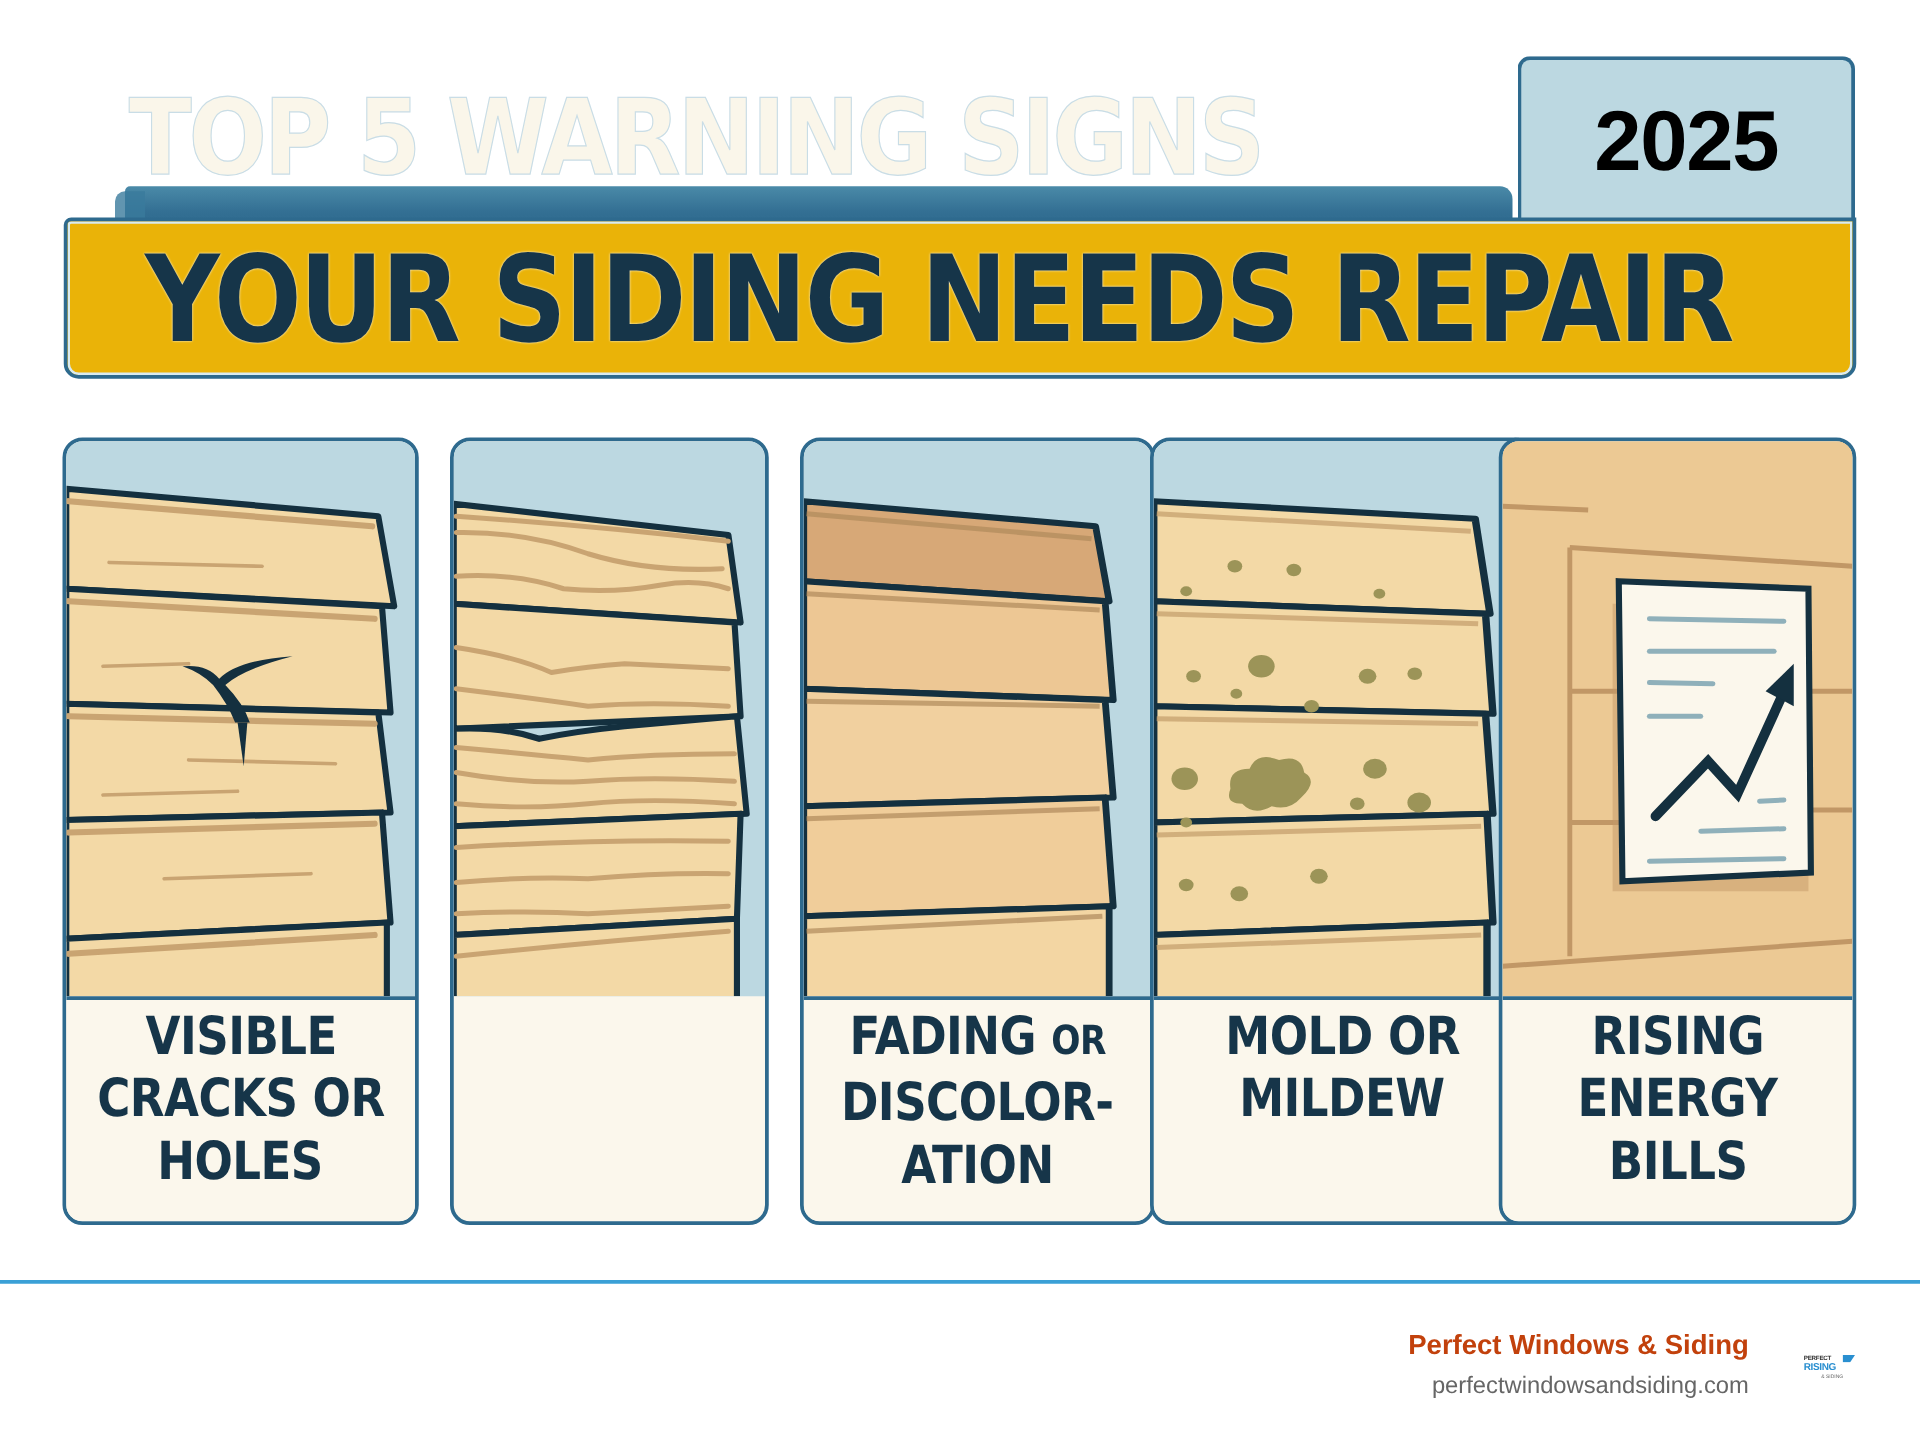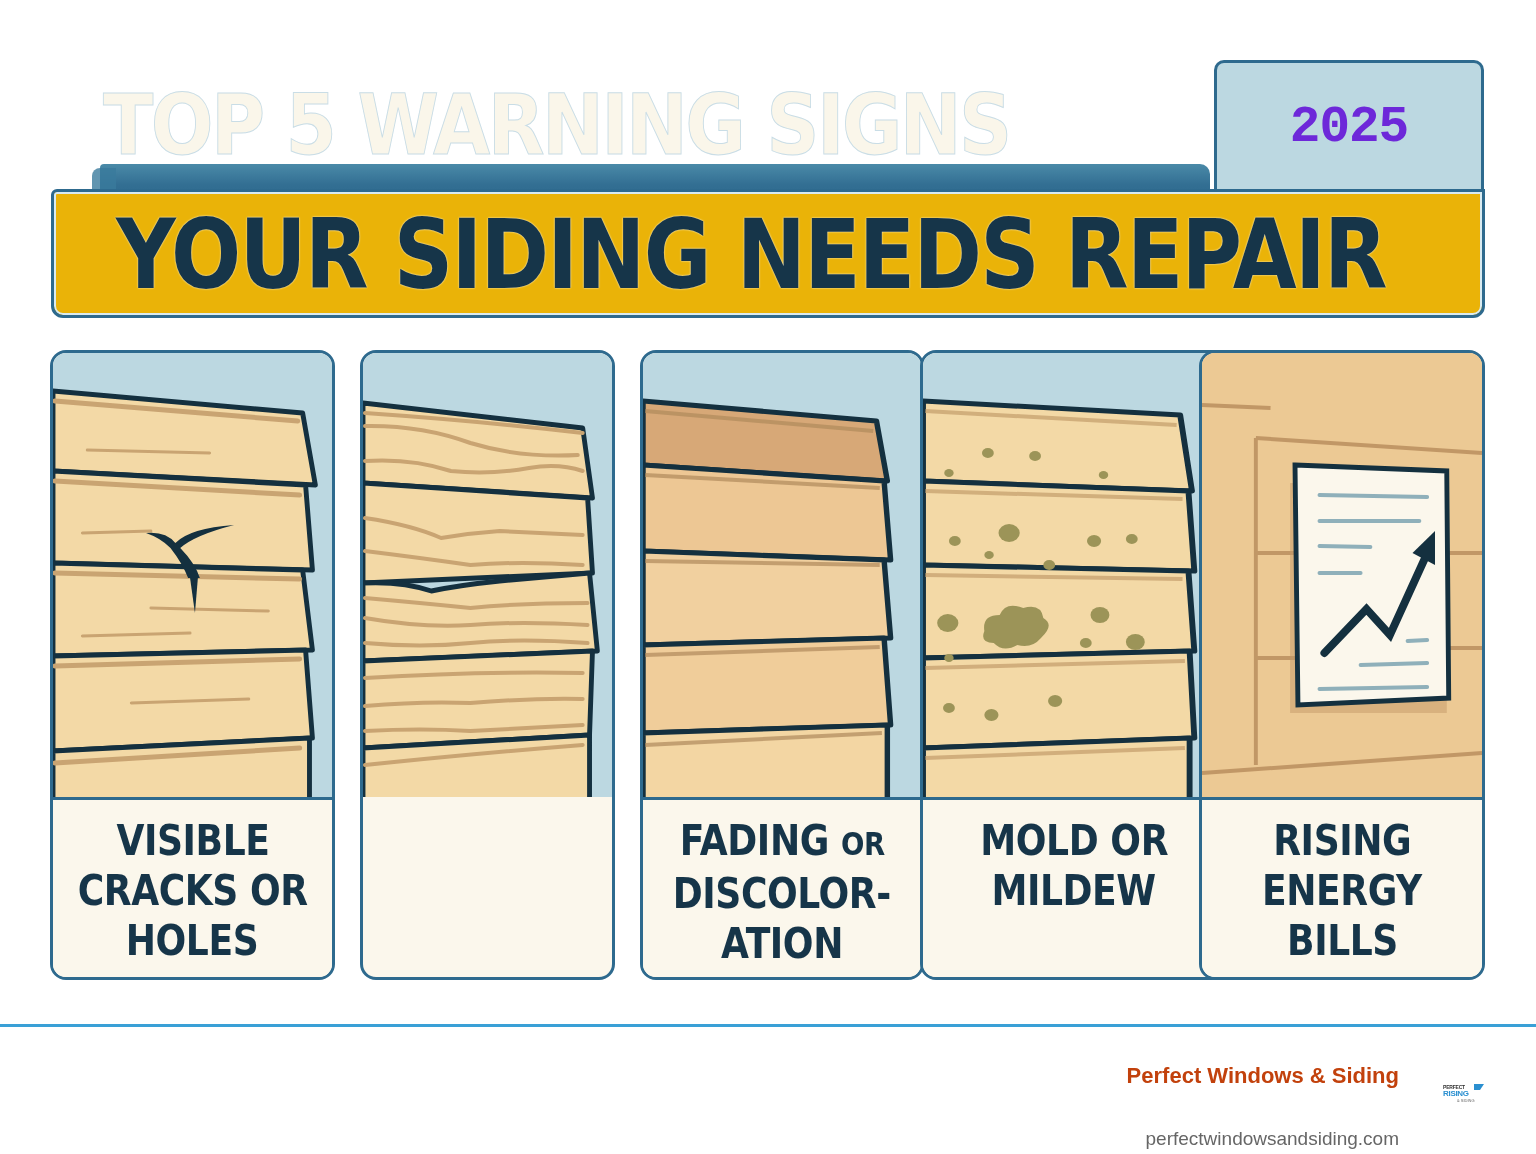--- a/index.html
+++ b/index.html
@@ -1,20 +1,20 @@
 <!DOCTYPE html>
 <html><head>
 <meta charset="utf-8">
 <style>
   * { box-sizing: border-box; margin: 0; padding: 0; }
   html, body { width: 1536px; height: 1154px; background: #ffffff; overflow: hidden; }
   body { position: relative; font-family: "Liberation Sans", "DejaVu Sans", sans-serif; }
 
   
-  .header { position: absolute; left: 0; top: 17px; width: 1536px; height: 320px; padding-left: 30px; }
+  .header { position: absolute; left: 0; top: 2px; width: 1536px; height: 320px; padding-left: 30px; }
   .brush-strip {
     position: absolute; left: 100px; top: 147px; width: 1110px; height: 34px;
     background: linear-gradient(180deg, #4a8aa8 0%, #336f93 60%, #2e6a8e 100%);
     border-radius: 4px 10px 2px 2px;
     filter: blur(0.4px);
   }
   .brush-strip::before {
     content: ""; position: absolute; left: -8px; top: 4px; width: 24px; height: 30px;
     background: #3a7a9c; border-radius: 8px 0 0 0; opacity: .8;
   }
@@ -26,22 +26,22 @@
     transform: scaleX(0.88); transform-origin: left center;
     white-space: nowrap;
   }
   .year-box {
     position: absolute; left: 1214px; top: 43px; width: 270px; height: 132px;
     background: #bcd8e1; border: 3px solid #2e6a8e; border-bottom: none;
     border-radius: 10px 10px 0 0;
     display: flex; align-items: center; justify-content: center;
   }
   .year-text {
-    font-family: Liberation Mono, monospace; font-weight: bold; font-size: 51px;
-    color: #6d28d9; letter-spacing: -1px;
+    font-family: Liberation Sans, sans-serif; font-weight: bold; font-size: 68px;
+    color: #000000; letter-spacing: -1px;
   }
   .main-banner {
     position: absolute; left: 51px; top: 172px; width: 1434px; height: 129px;
     background: #eab308; border: 3px solid #2e6a8e; border-radius: 6px 0 12px 12px;
     box-shadow: inset 0 0 0 2px #d9ebf1;
   }
   .main-title {
     position: absolute; left: 62px; top: 8px; line-height: 110px;
     font-family: "DejaVu Sans", sans-serif; font-weight: bold; font-size: 96px;
     color: #163549; letter-spacing: -2px; white-space: nowrap;
@@ -54,21 +54,21 @@
     position: absolute; top: 350px; height: 630px;
     border: 3px solid #2e6a8e; border-radius: 16px;
     background: #fbf7ec; overflow: hidden;
   }
   .card .art { position: absolute; left: 0; top: 0; right: 0; height: 444px; background: #bcd8e1; overflow: hidden; }
   .card .art svg { position: absolute; left: 0; top: 0; width: 100%; height: 100%; }
   .card .caption {
     position: absolute; left: 0; right: 0; top: 444px; bottom: 0;
     border-top: 3px solid #2e6a8e; background: #fbf7ec;
     display: flex; flex-direction: column; align-items: center; justify-content: flex-start;
-    padding-top: 16px;
+    padding-top: 4px;
   }
   .caption-line {
     font-family: "DejaVu Sans", sans-serif; font-weight: bold; font-size: 42px;
     line-height: 50px; color: #163549; white-space: nowrap;
     transform: scaleX(0.86); letter-spacing: -0.5px;
   }
   .caption-line .small { font-size: 32px; }
 
   .c1 { left: 50px; width: 285px; }
   .c2 { left: 360px; width: 255px; }
@@ -77,21 +77,21 @@
   .c5 { left: 1199px; width: 286px; }
 
   
   .footer-rule { position: absolute; left: 0; top: 1024px; width: 1536px; height: 3px; background: #3aa0d6; }
   .company-name {
     position: absolute; right: 137px; top: 1063px;
     font-family: "Liberation Sans", sans-serif; font-weight: bold; font-size: 22px; color: #c2410c;
   }
   .company-url {
     position: absolute; right: 137px; top: 1098px;
-    font-family: "Liberation Sans", sans-serif; font-size: 19px; color: #666666; margin-top: 30px;
+    font-family: "Liberation Sans", sans-serif; font-size: 19px; color: #666666;
   }
   .logo { position: absolute; left: 1443px; top: 1084px; width: 44px; height: 20px; }
   .logo .l1 { position: absolute; left: 0; top: 0; font-size: 5px; font-weight: bold; color: #333; font-family: "Liberation Sans", sans-serif; letter-spacing: -0.2px; }
   .logo .l2 { position: absolute; left: 0; top: 5px; font-size: 8px; font-weight: bold; color: #2a8fd0; font-family: "Liberation Sans", sans-serif; letter-spacing: -0.3px; }
   .logo .l3 { position: absolute; left: 14px; top: 14px; font-size: 4px; color: #666; font-family: "Liberation Sans", sans-serif; }
   .logo .flag { position: absolute; left: 31px; top: 0; width: 10px; height: 6px; background: #2a8fd0; clip-path: polygon(0 0, 100% 0, 60% 100%, 0 100%); }
 </style>
 </head>
 <body>
 

